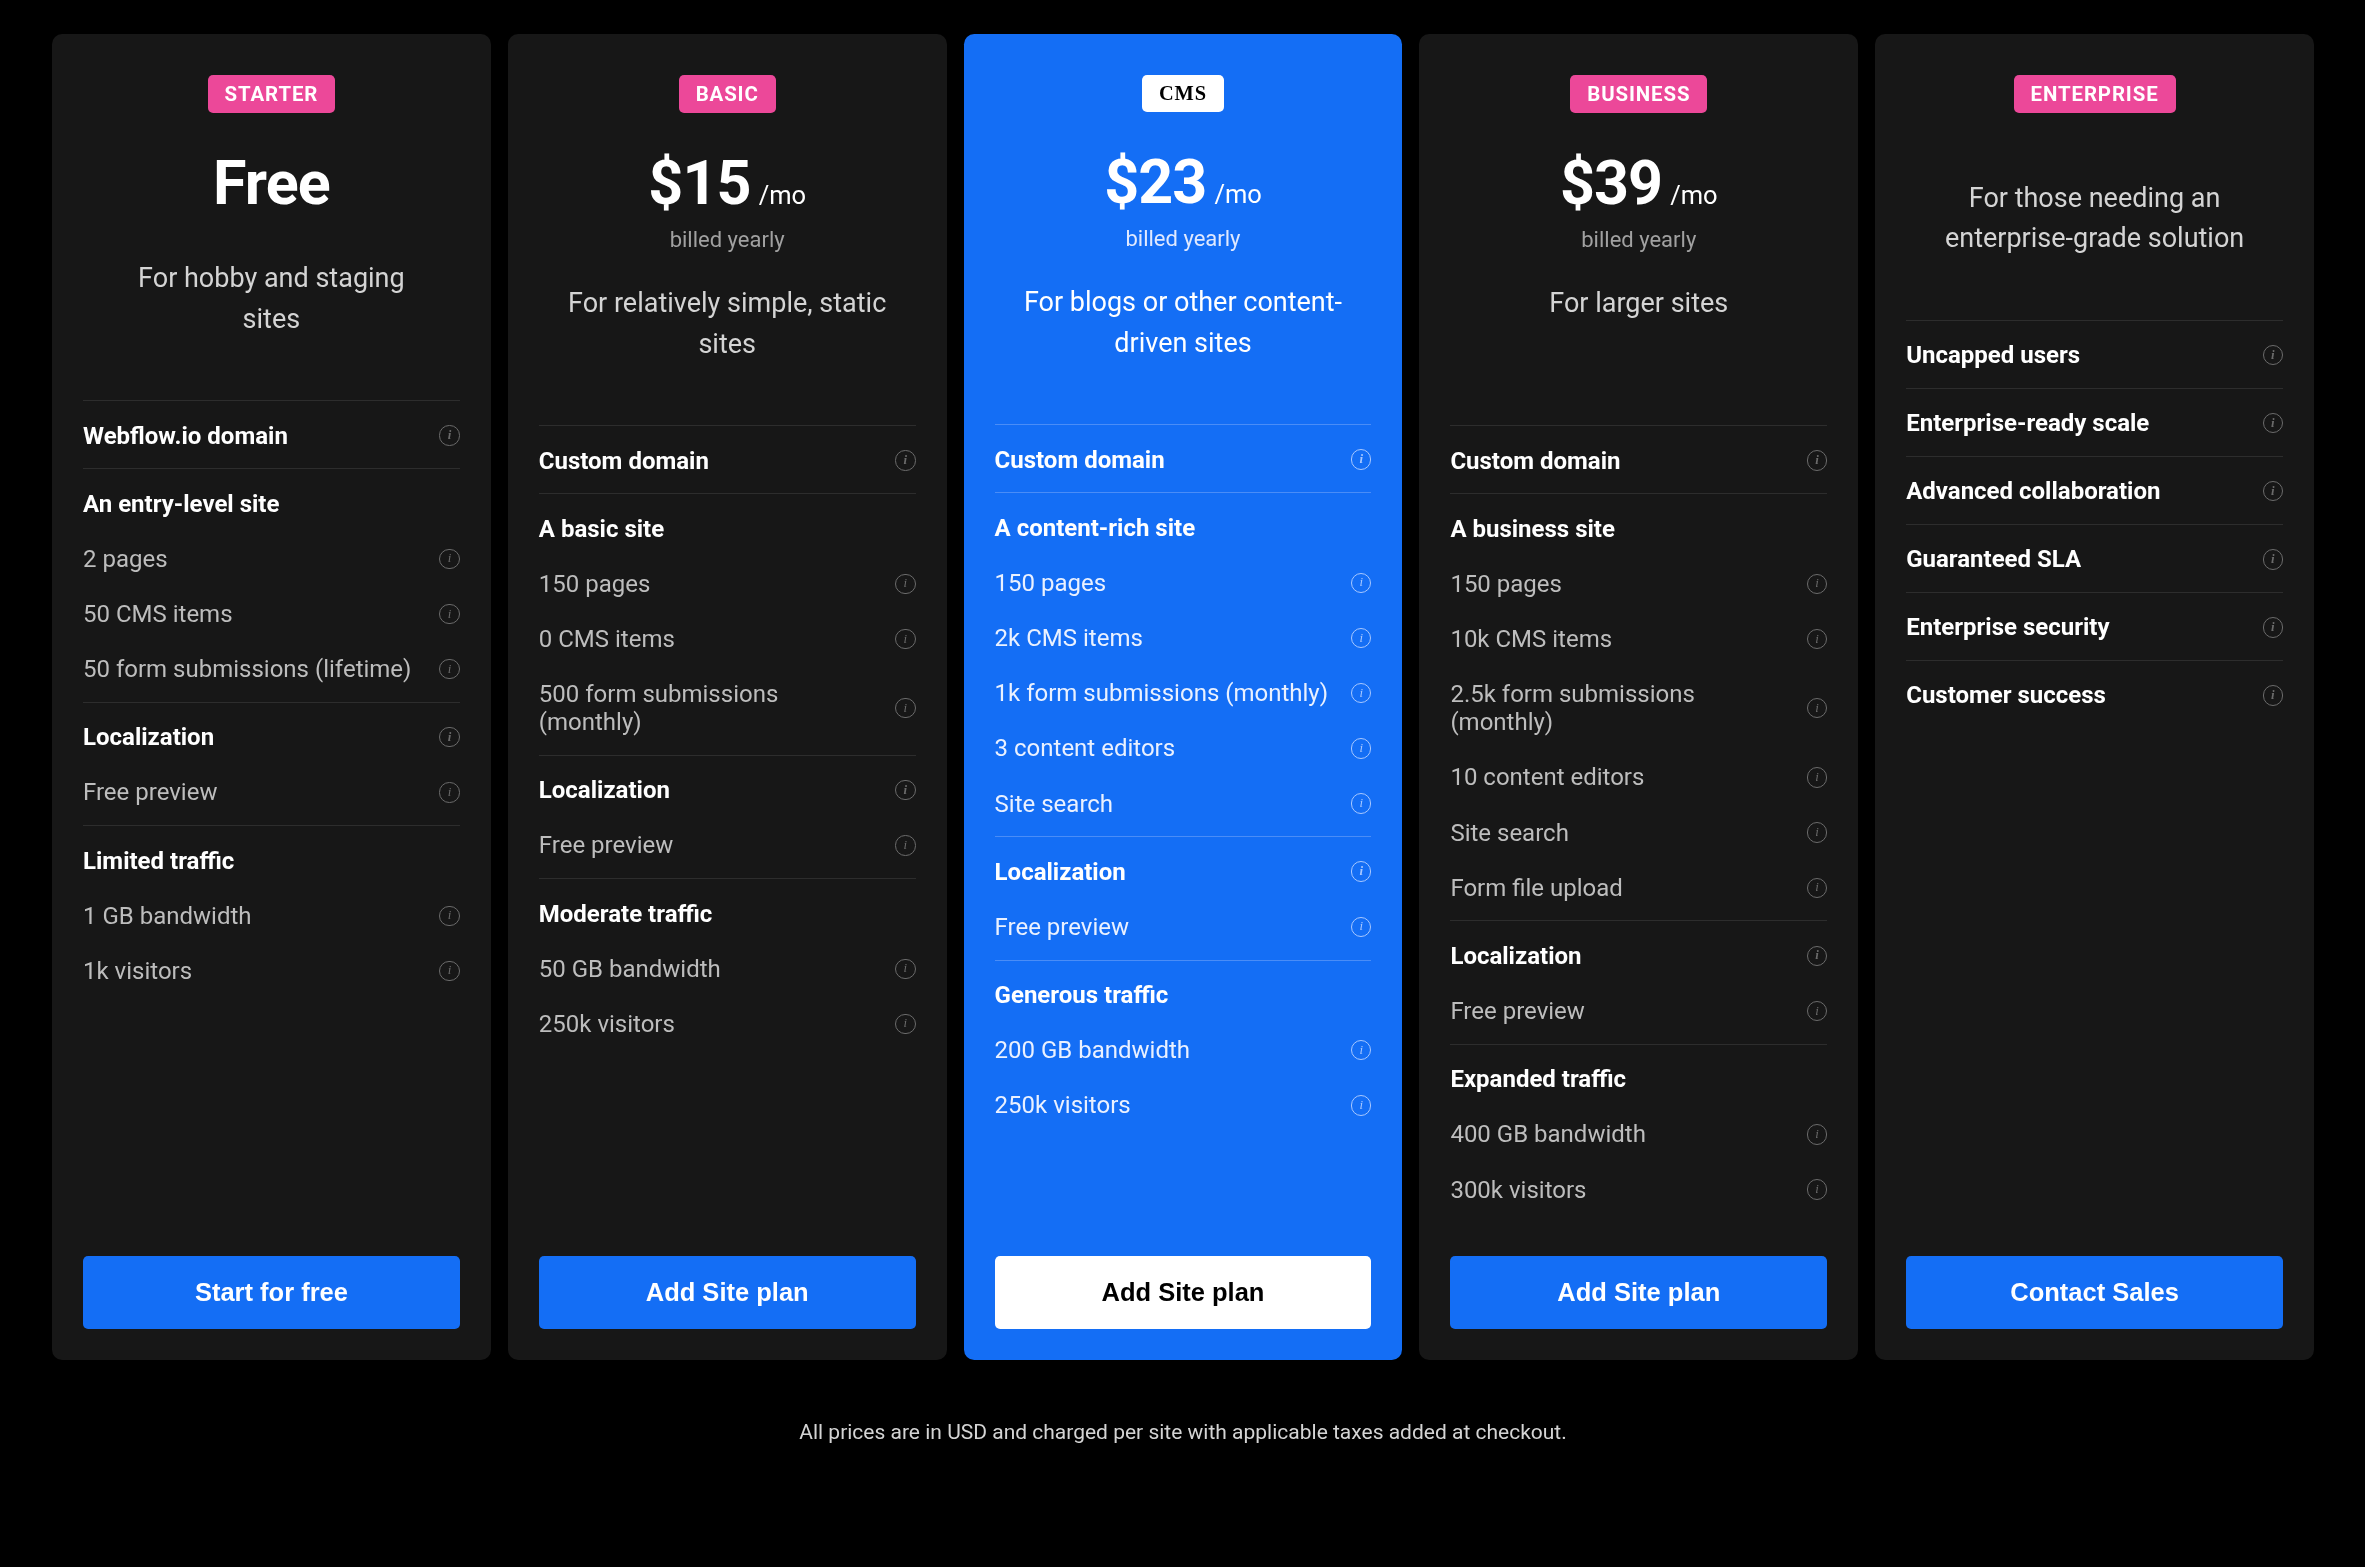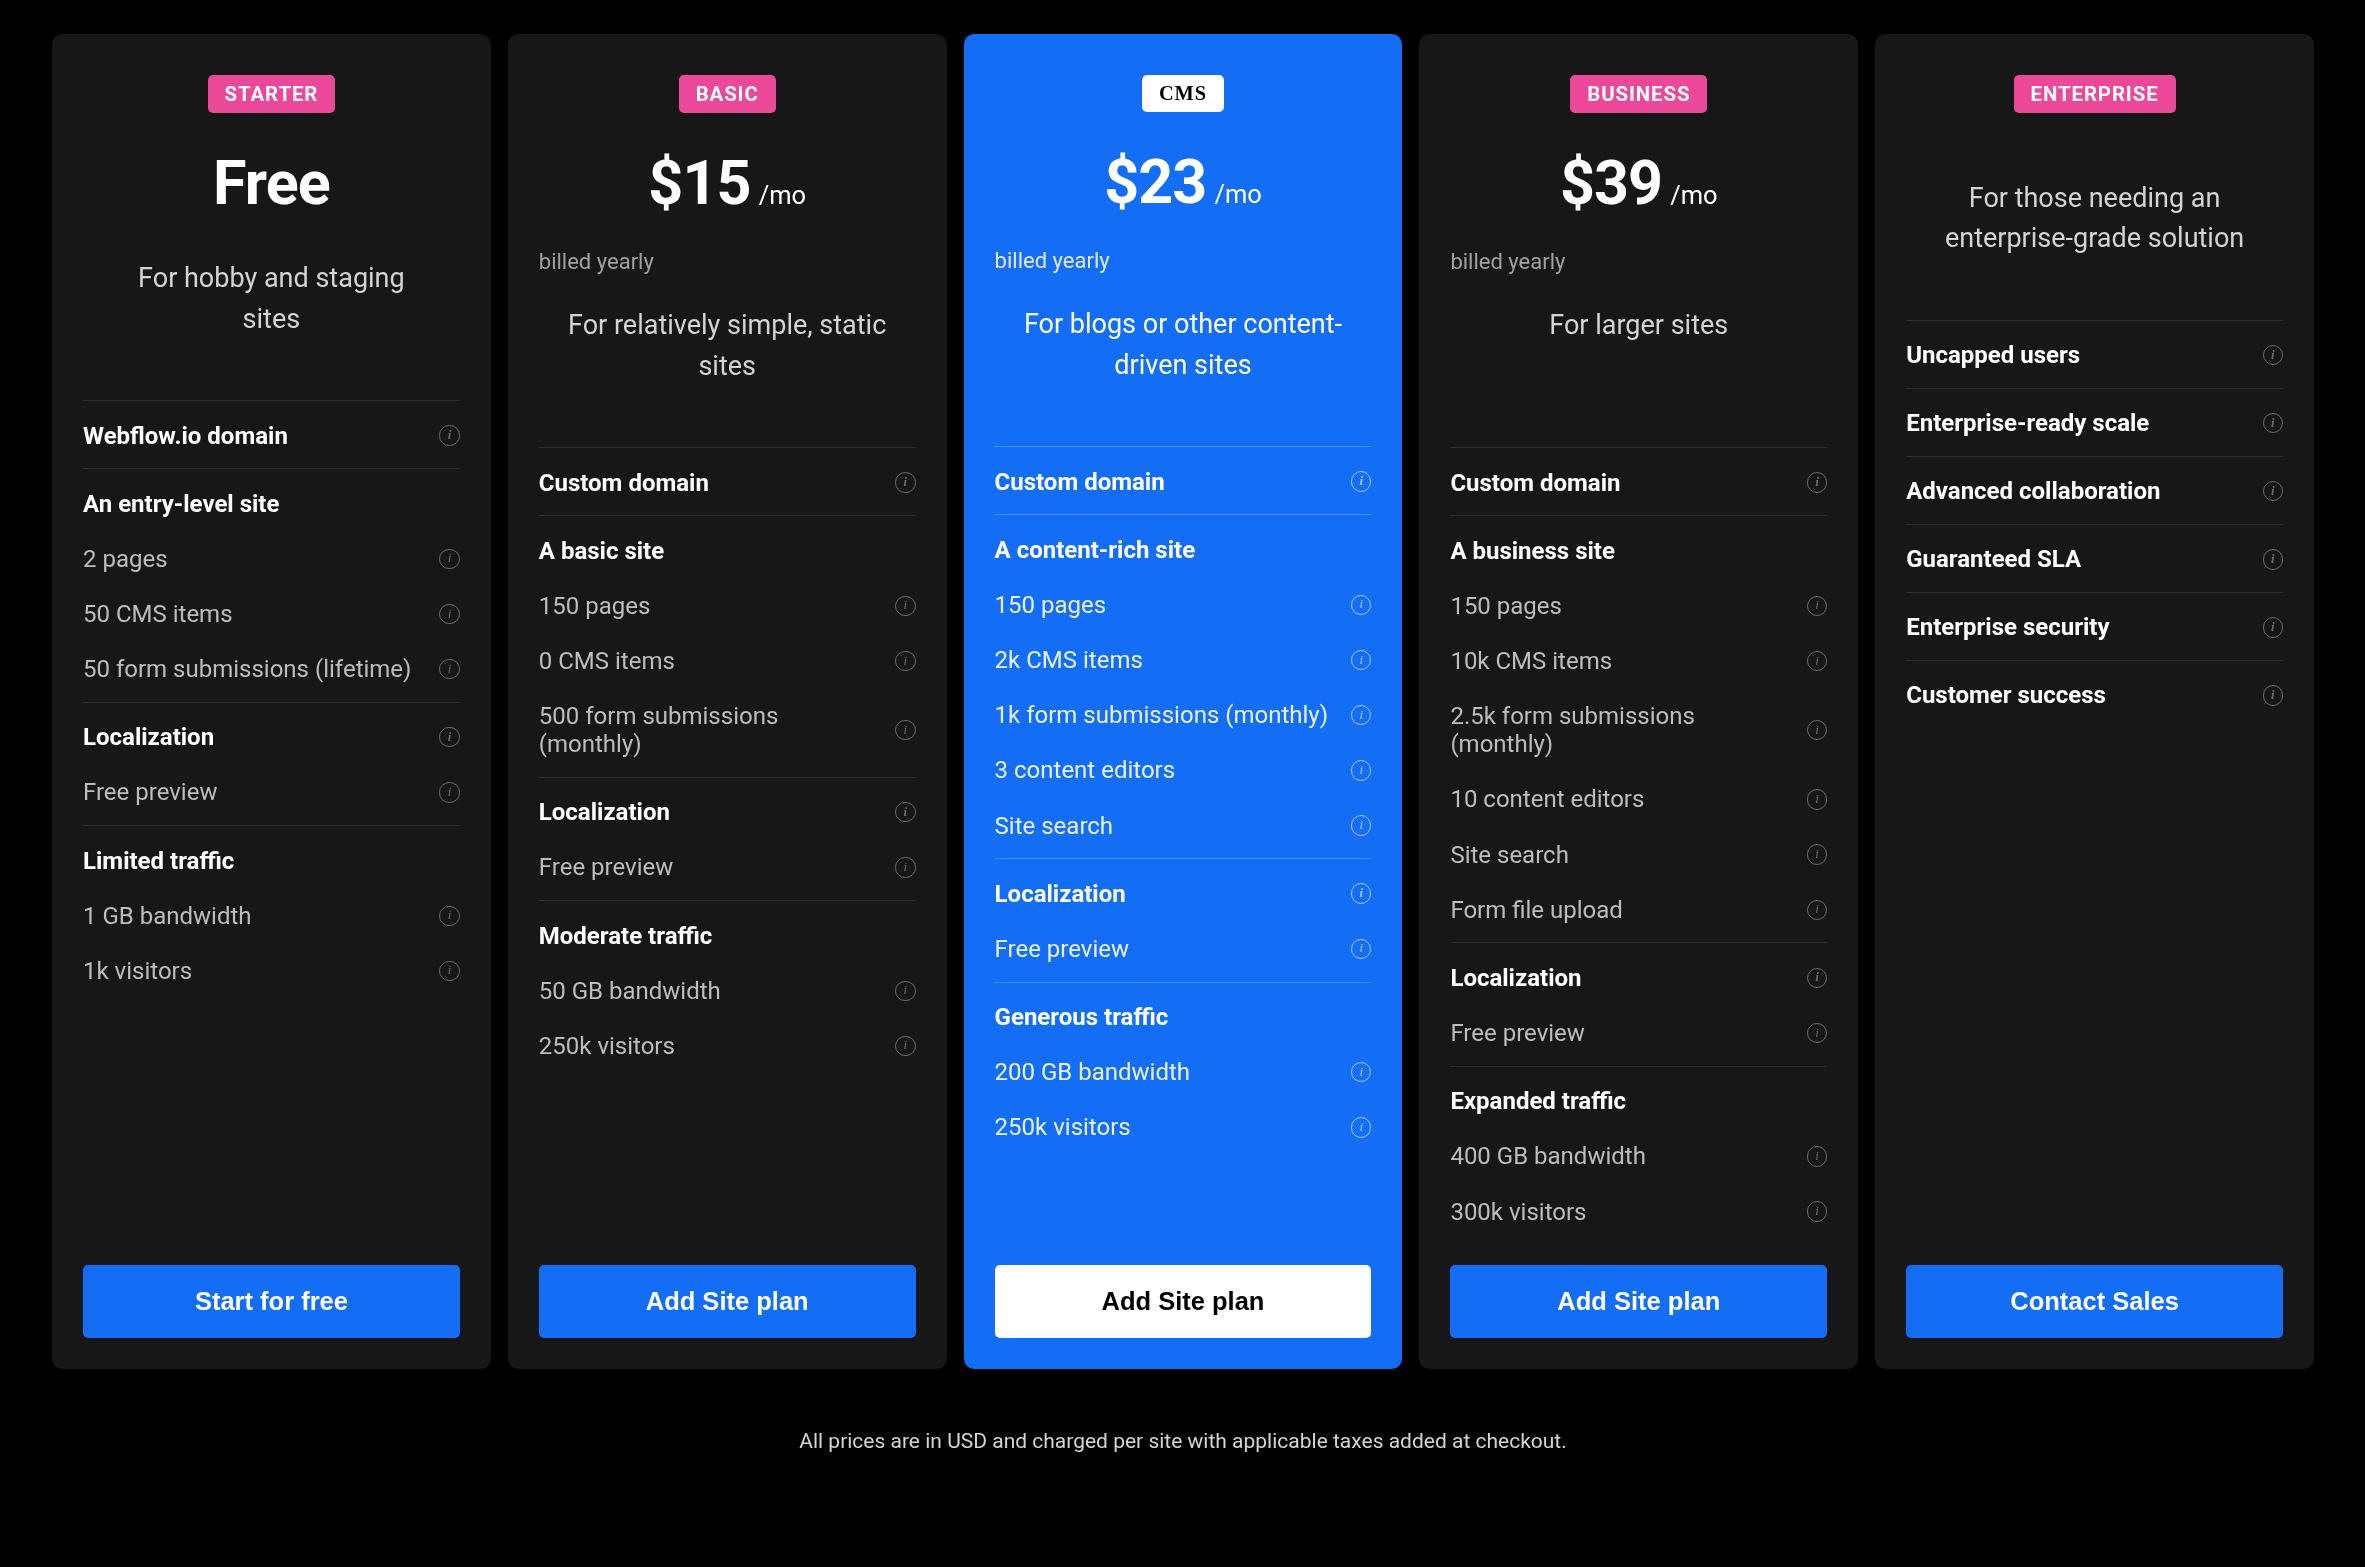--- a/index.html
+++ b/index.html
@@ -55,24 +55,24 @@
     font-size: 61px;
     font-weight: 700;
     letter-spacing: -0.9px;
   }
   .per {
     font-size: 25.5px;
     font-weight: 400;
     margin-left: 8px;
   }
   .billed {
+    text-align: center;
     font-size: 22px;
     color: #a1a1a1;
     margin-bottom: 31px;
-    margin-top: 22px;
   }
   .card.highlight .billed { color: #e0e9ff; }
   .desc {
     text-align: center;
     font-size: 27px;
     line-height: 1.5;
     color: #d4d4d4;
     margin: 0 auto 43px;
     max-width: 323px;
     min-height: 94px;

